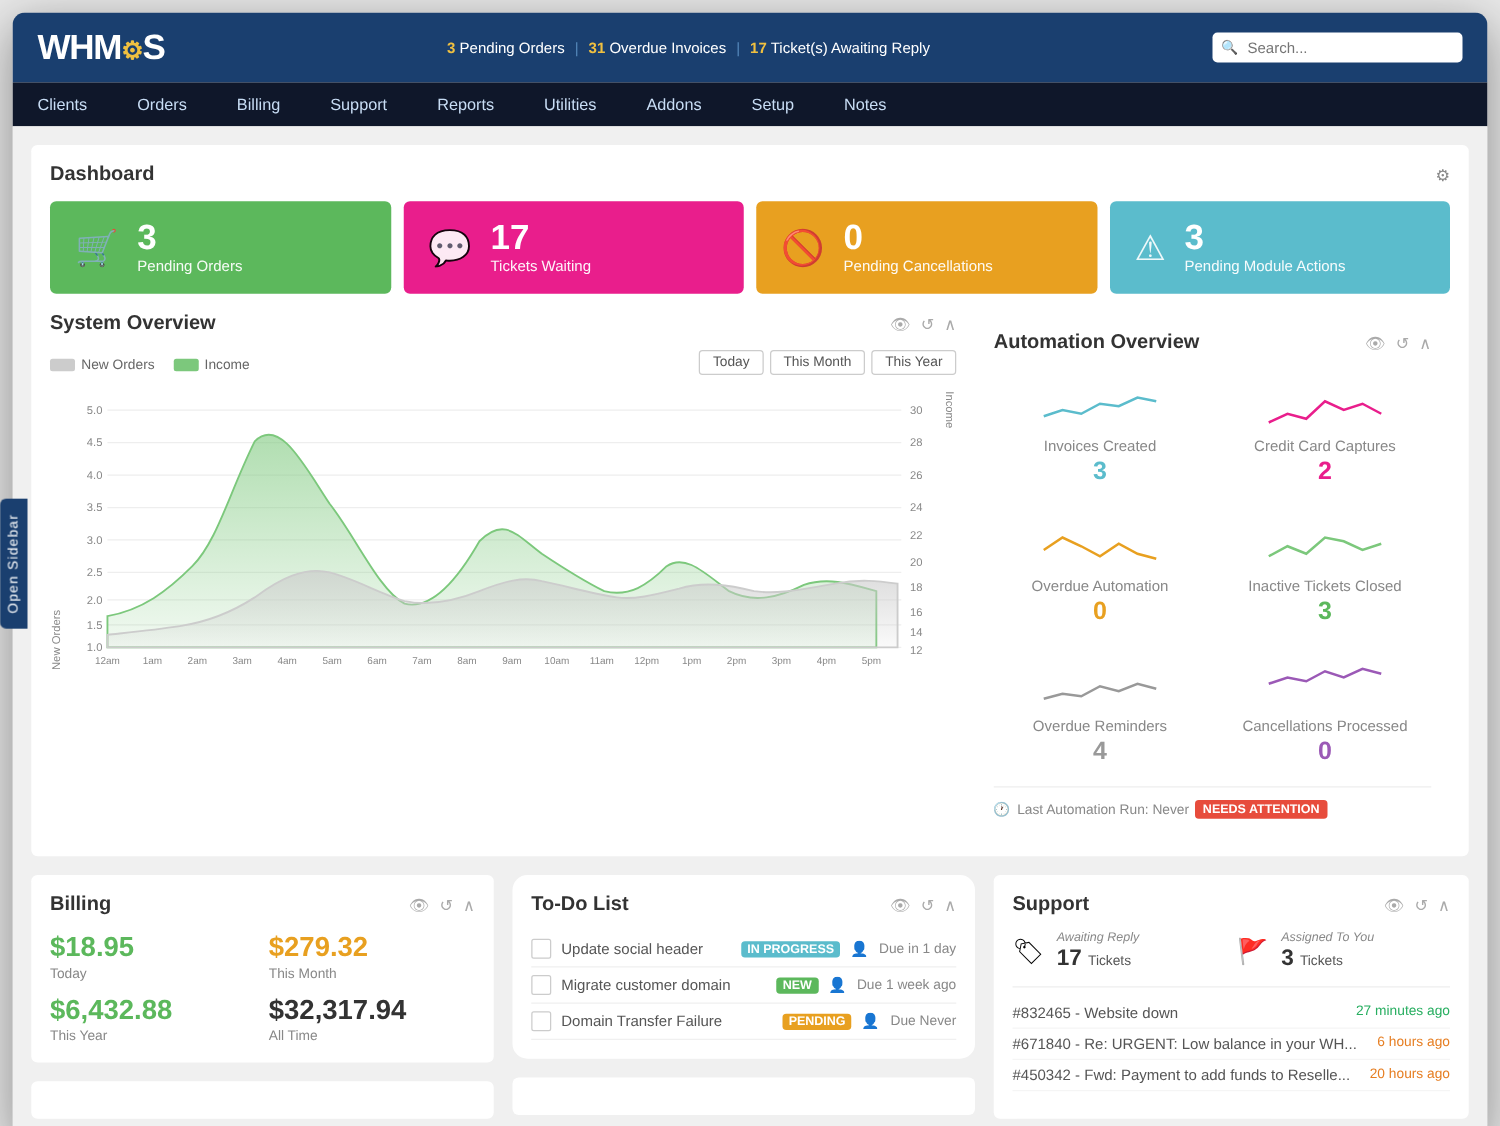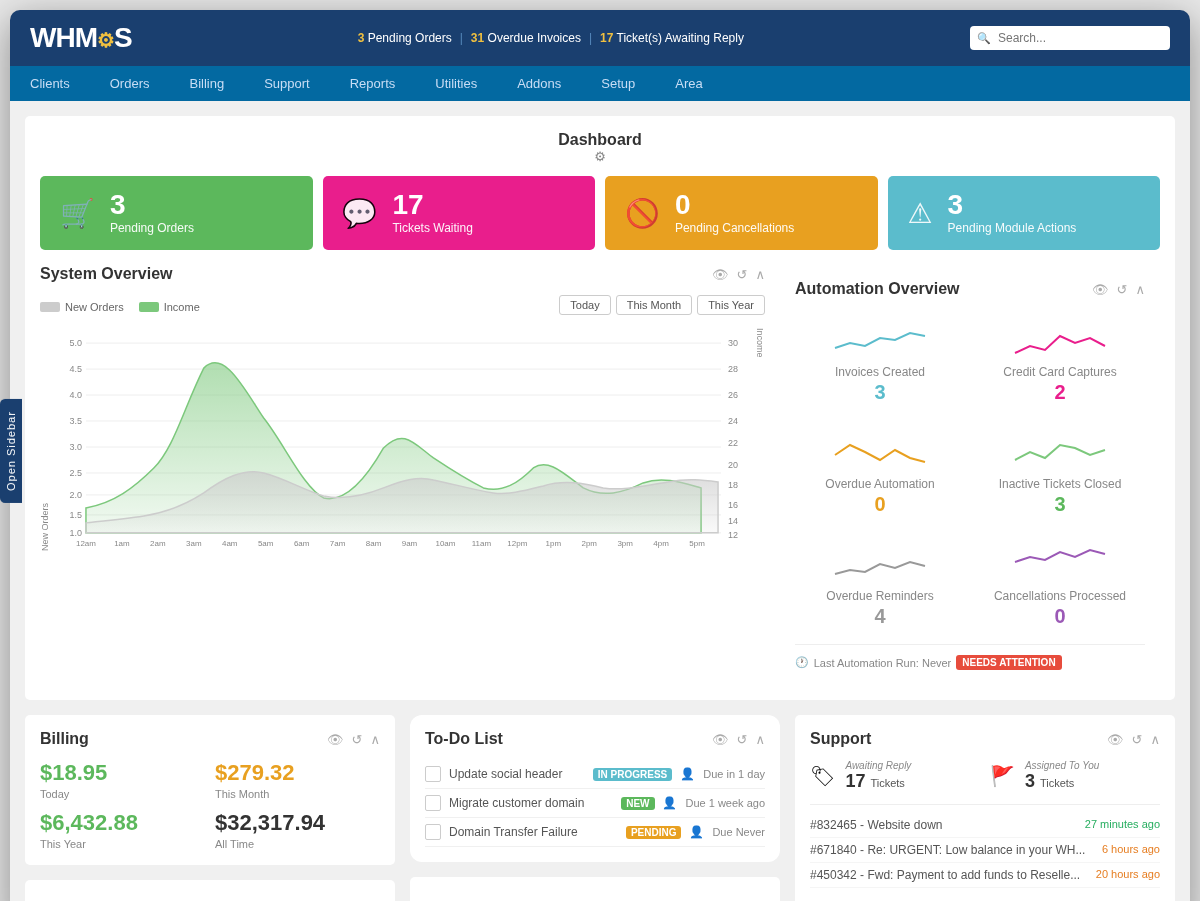--- a/index.html
+++ b/index.html
@@ -25,28 +25,28 @@
     .logo-gear { color: #f0c040; font-size: 20px; }
     .header-alerts { display: flex; gap: 0; font-size: 12px; color: #aed4f8; }
     .header-alerts span { color: white; }
     .header-alerts .sep { margin: 0 8px; color: #5588bb; }
     .header-alerts .alert-num { color: #f0c040; font-weight: bold; }
     .header-search input { background: white; border: none; border-radius: 4px; padding: 5px 10px 5px 28px; font-size: 12px; width: 200px; }
     .search-wrap { position: relative; }
     .search-wrap::before { content: '🔍'; position: absolute; left: 7px; top: 50%; transform: translateY(-50%); font-size: 11px; }
 
     
-    .main-nav { background: #0369a1; display: flex; }
+    .main-nav { background: #0f172a; display: flex; }
     .main-nav a { color: #c8ddf5; padding: 10px 20px; text-decoration: none; font-size: 13px; cursor: pointer; display: block; }
 
     
     .main-content { background: #f0f0f0; padding: 15px; }
     .panel-header { display: flex; align-items: center; justify-content: space-between; margin-bottom: 12px; }
     .panel-title { font-size: 16px; font-weight: 600; color: #333; }
-    .dashboard-top-header { display: flex; align-items: center; justify-content: space-between; margin-bottom: 12px; flex-direction: column; }
+    .dashboard-top-header { display: flex; align-items: center; justify-content: space-between; margin-bottom: 12px; }
     .gear-icon { color: #888; cursor: pointer; }
 
     
     .stat-cards { display: grid; grid-template-columns: repeat(4, 1fr); gap: 10px; margin-bottom: 15px; }
     .stat-card { border-radius: 5px; padding: 15px 20px; display: flex; align-items: center; gap: 15px; color: white; cursor: pointer; }
     .stat-card.green { background: #5cb85c; }
     .stat-card.pink { background: #e91e8c; }
     .stat-card.orange { background: #e8a020; }
     .stat-card.teal { background: #5bbccc; }
     .stat-card-icon { font-size: 28px; opacity: 0.9; }
@@ -150,21 +150,21 @@
 
   <nav class="main-nav">
     <a>Clients</a>
     <a>Orders</a>
     <a>Billing</a>
     <a>Support</a>
     <a>Reports</a>
     <a>Utilities</a>
     <a>Addons</a>
     <a>Setup</a>
-    <a>Area</a>
+    <a>Notes</a>
   </nav>
 
   <div class="main-content">
 
     <div style="background:white;border-radius:5px;padding:15px;margin-bottom:15px;">
       <div class="dashboard-top-header">
         <span class="panel-title">Dashboard</span>
         <span class="gear-icon">⚙</span>
       </div>
 

